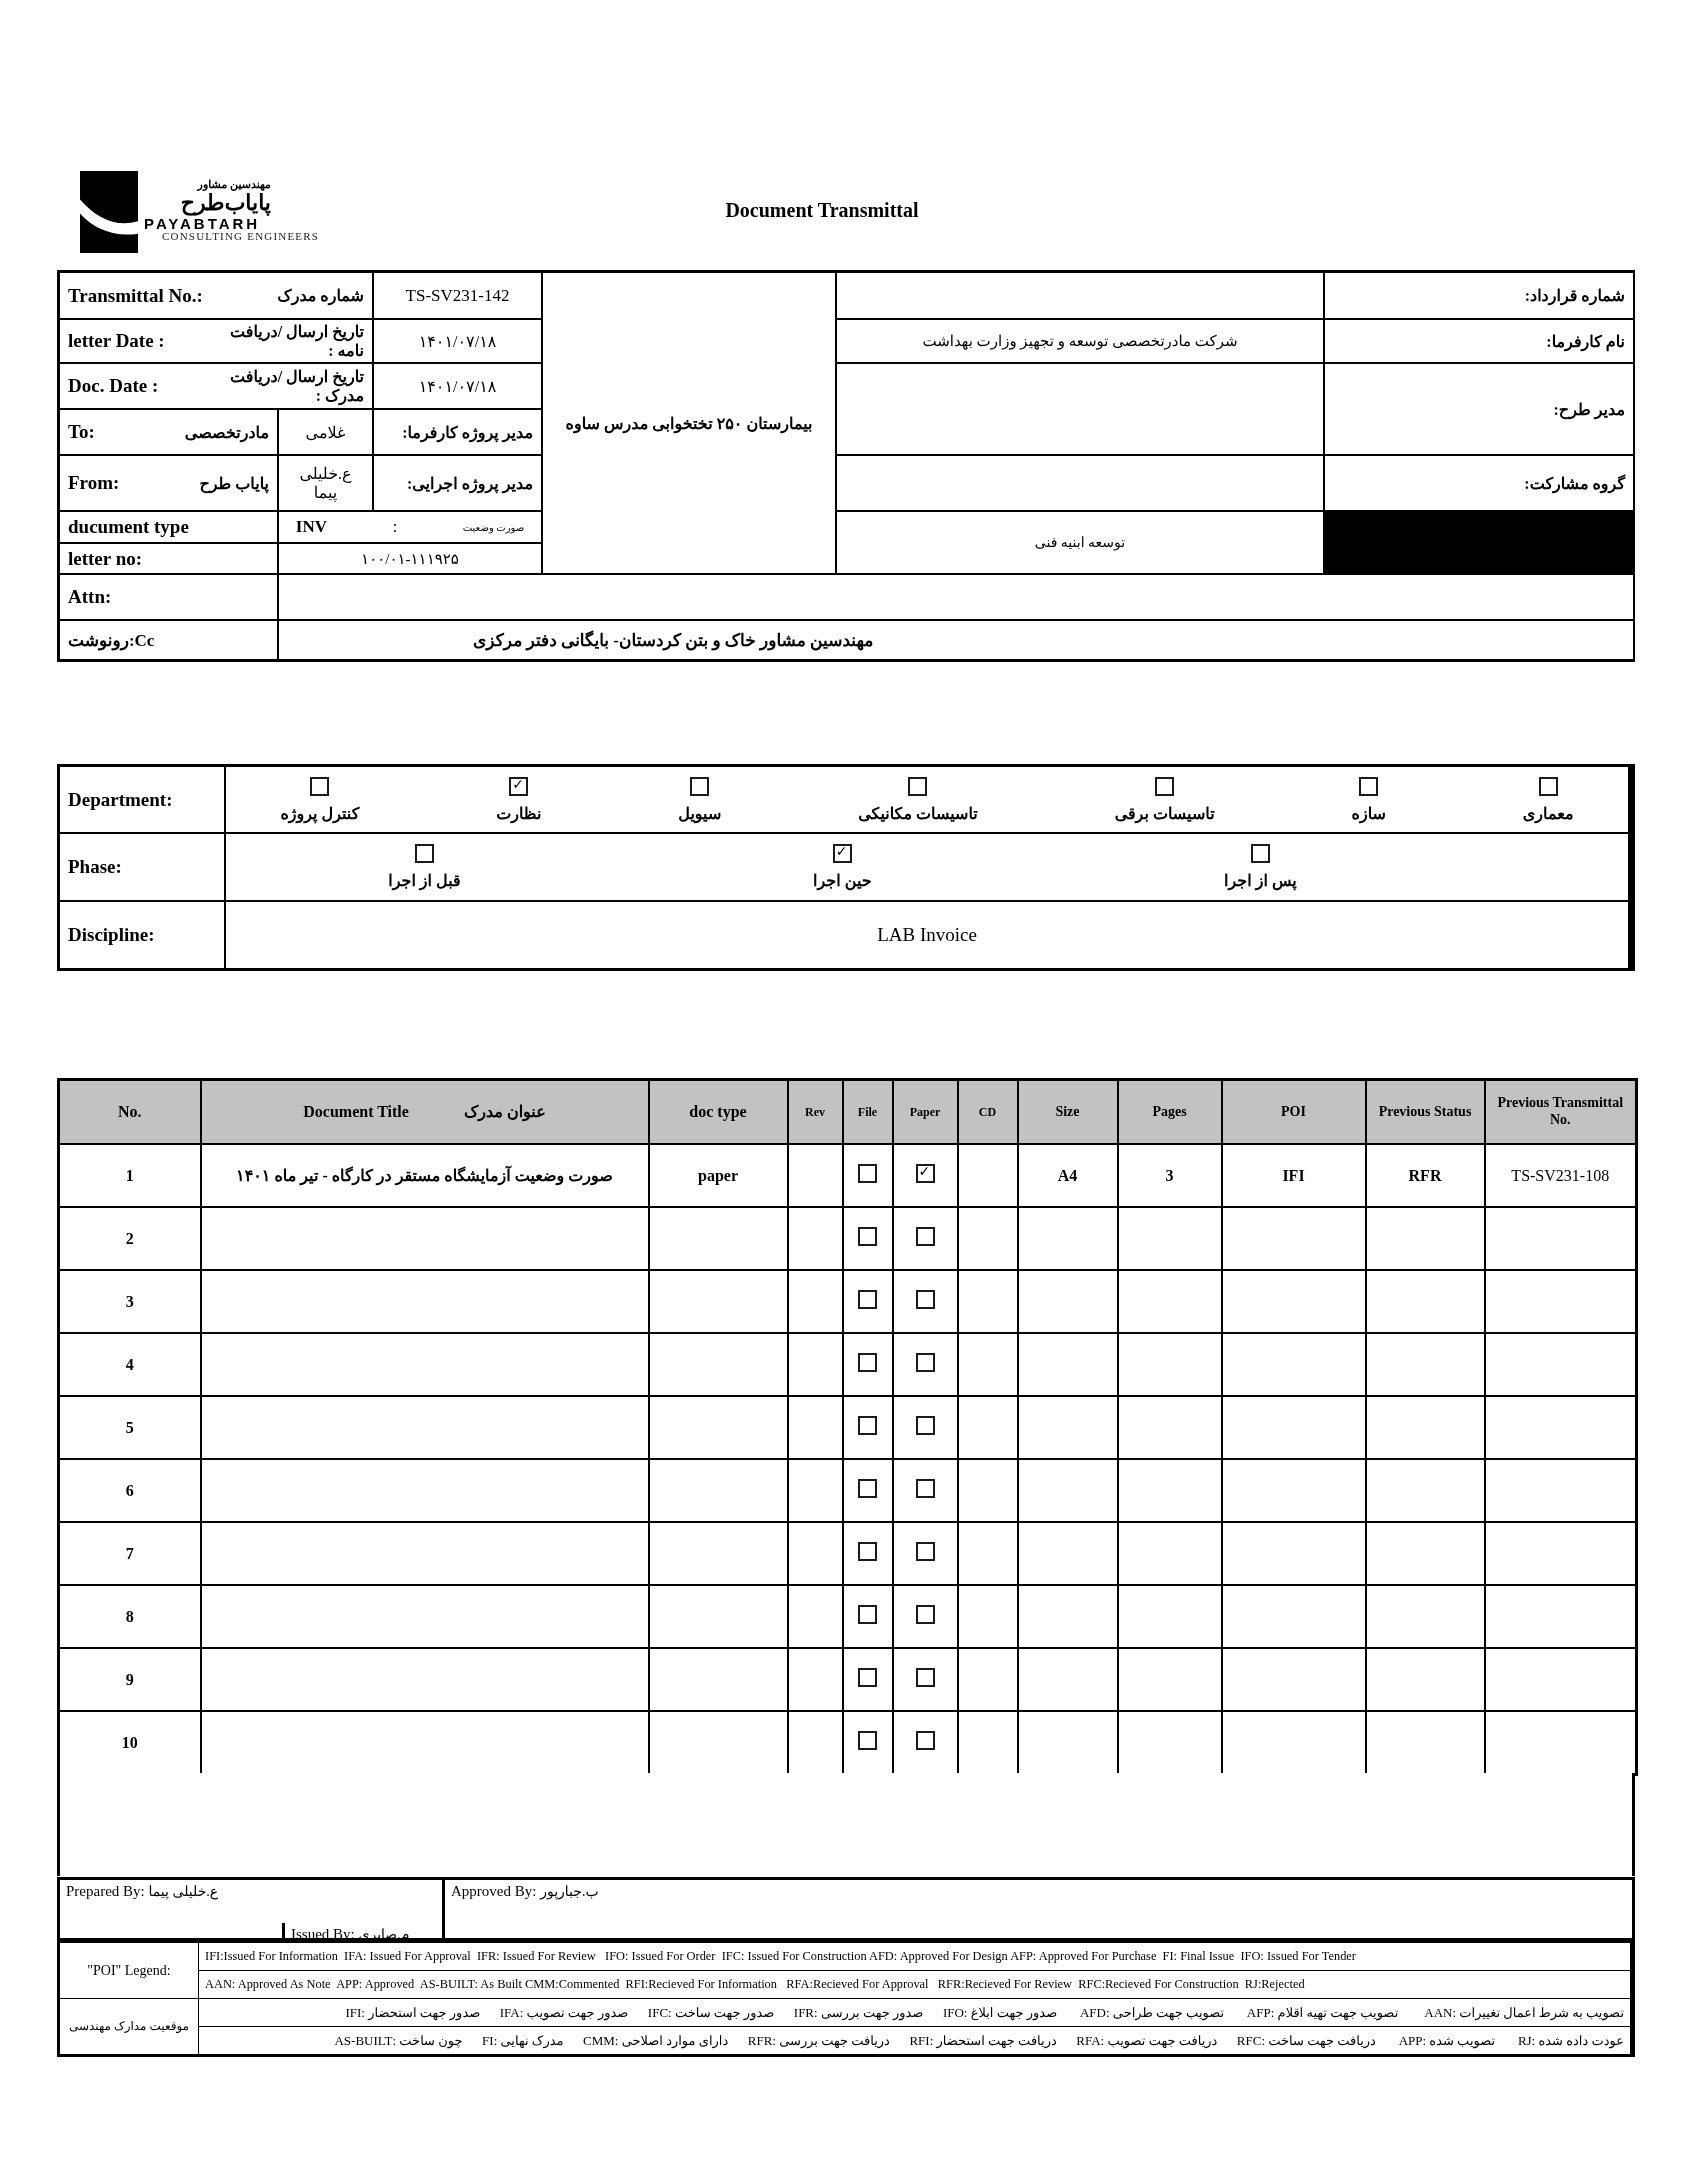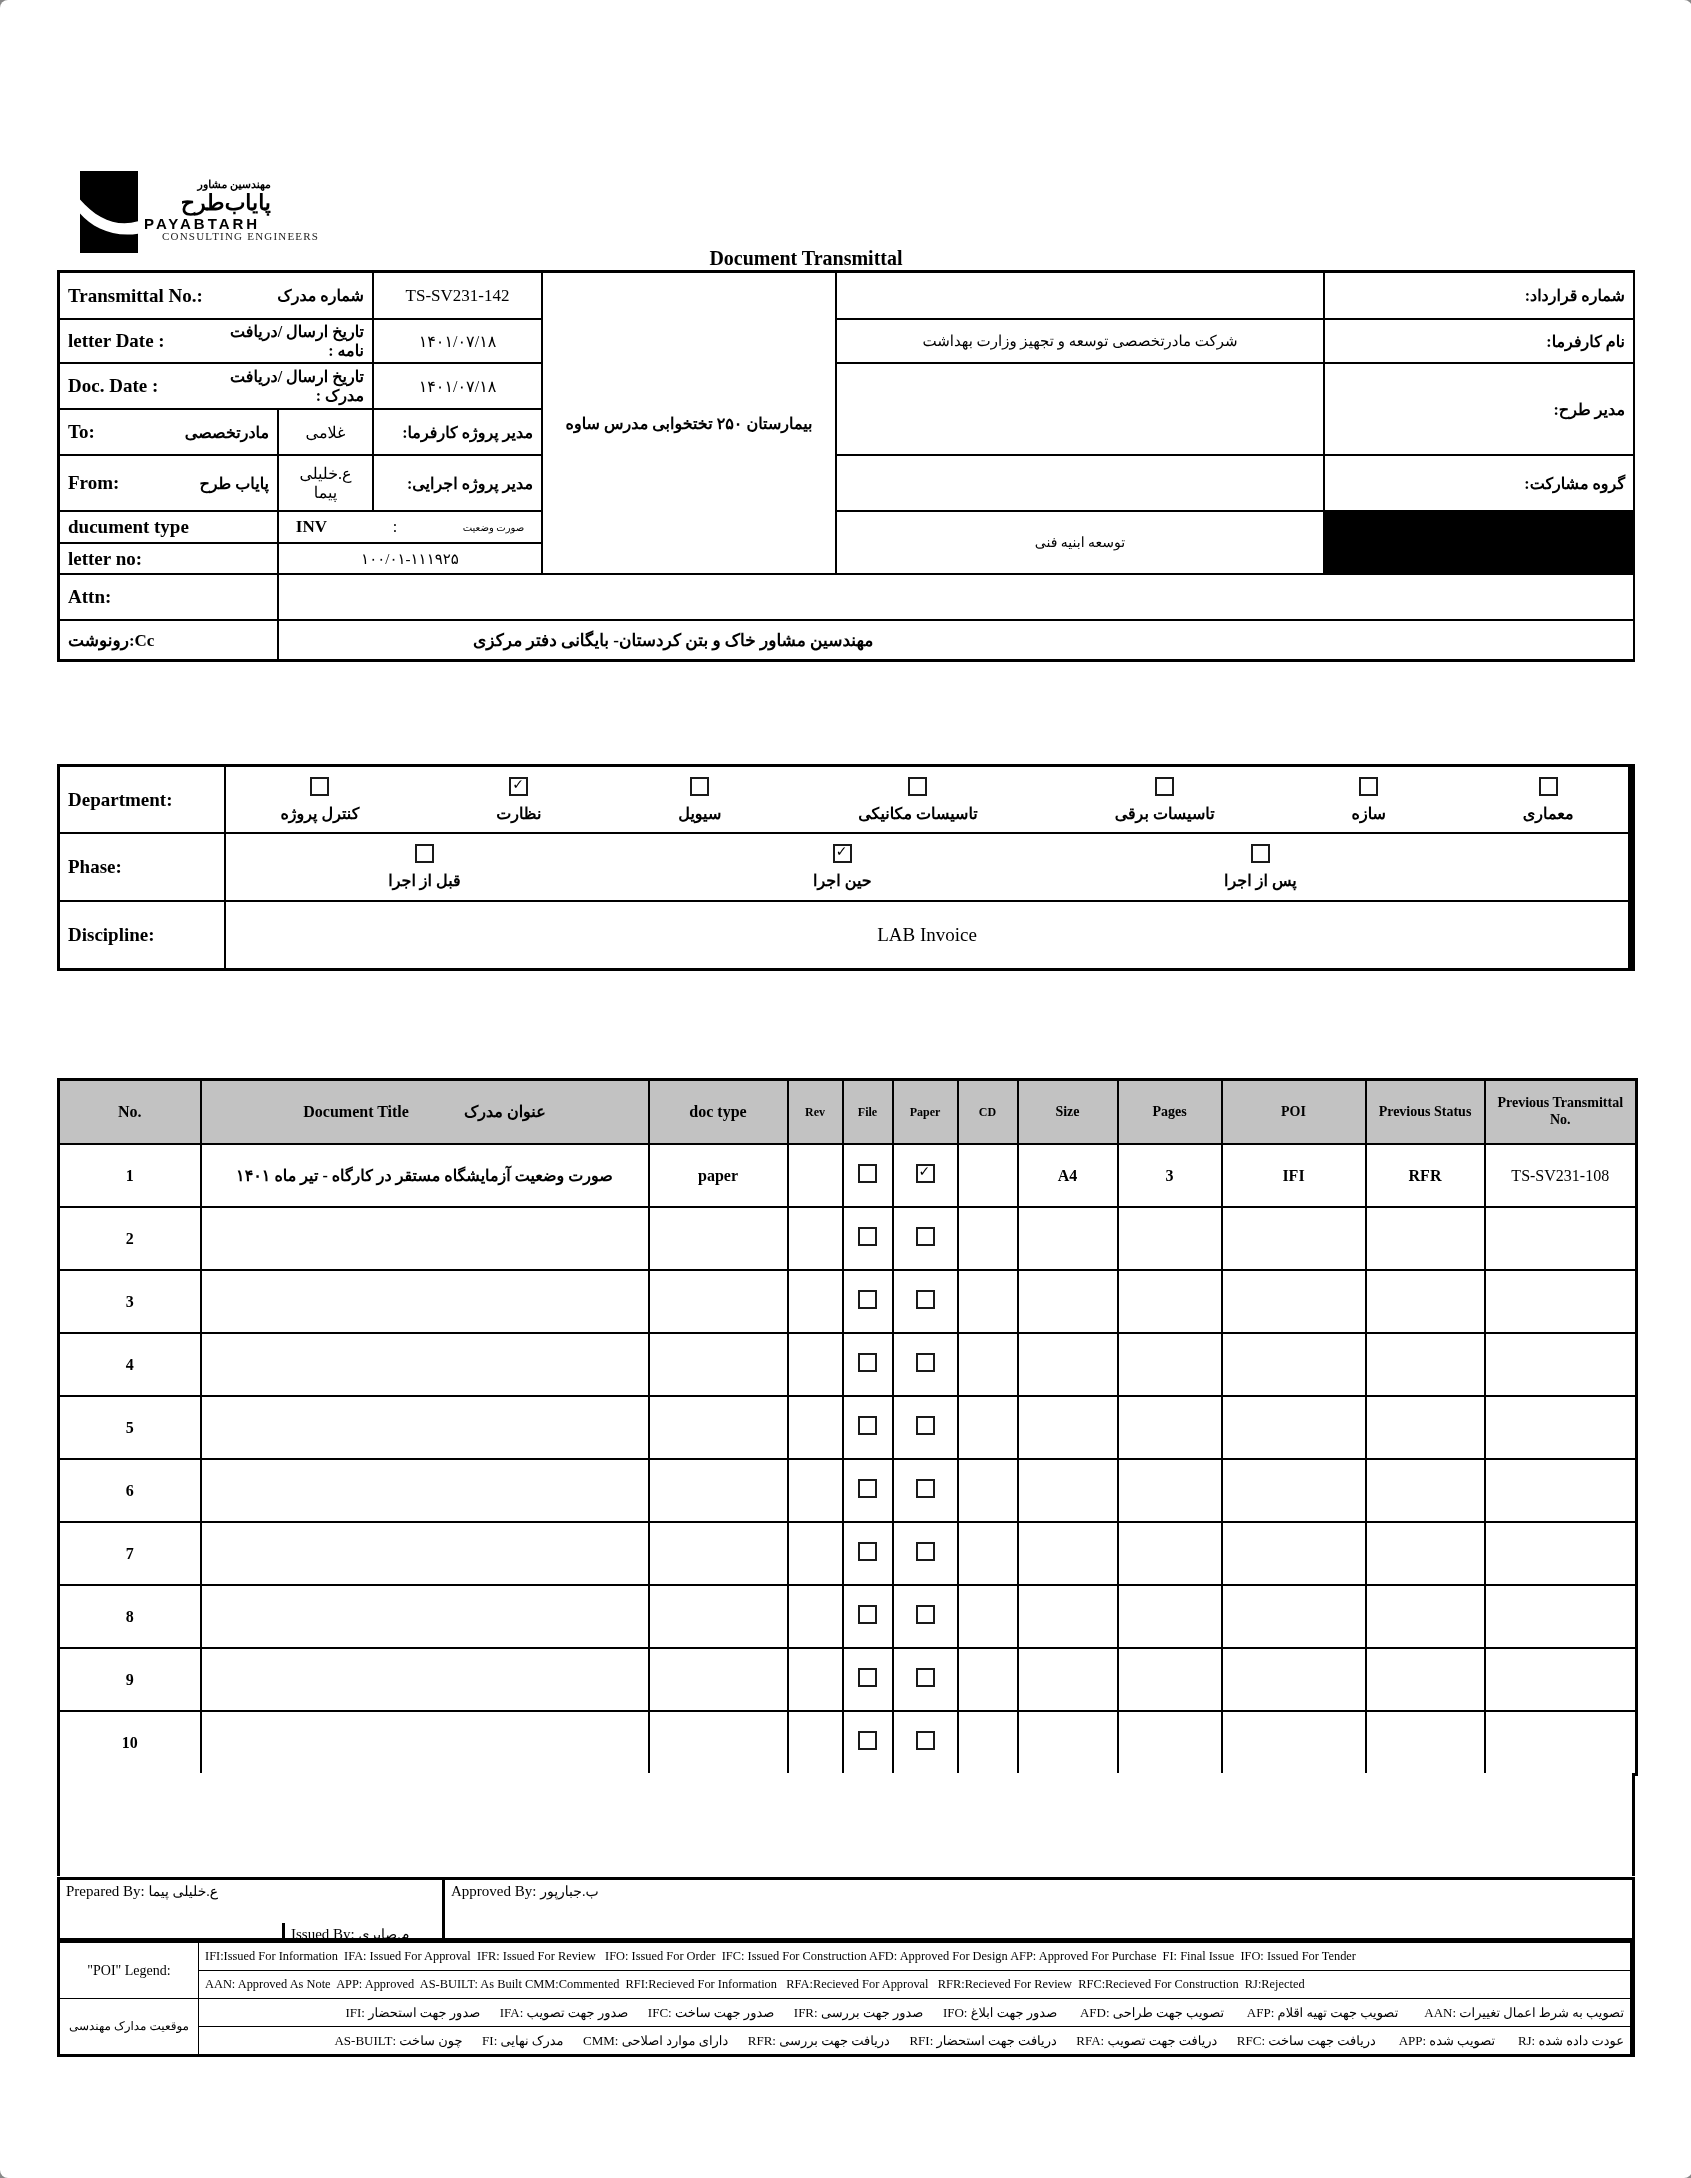--- a/index.html
+++ b/index.html
@@ -1,29 +1,29 @@
 <!DOCTYPE html>
 <html><head>
 <meta charset="utf-8">
 <style>
   html,body{margin:0;padding:0;background:#888;}
   .page{position:relative;width:1692px;height:2178px;background:#fff;margin:0 auto;
-        font-family:"Liberation Serif","DejaVu Serif",serif;color:#000;overflow:hidden;border-radius:8px;}
+        font-family:"Liberation Serif","DejaVu Serif",serif;color:#000;overflow:hidden;}
   
   .brand{position:absolute;left:80px;top:171px;display:flex;gap:6px;align-items:flex-start;}
   .logo-mark{width:58px;height:82px;display:block;}
   .logo-text{display:flex;flex-direction:column;line-height:1.05;padding-top:8px;}
   .logo-fa-small{font-size:11px;font-weight:bold;text-align:right;width:127px;direction:rtl;}
   .logo-fa-name{font-size:22px;font-weight:bold;text-align:right;width:127px;direction:rtl;}
   .logo-en-name{font-family:"Liberation Sans","DejaVu Sans",sans-serif;font-weight:bold;
                 font-size:15px;letter-spacing:3px;margin-top:2px;}
   .logo-en-sub{font-family:Liberation Serif, serif;font-size:11px;
                letter-spacing:1.2px;padding-left:18px;color:#222;}
-  .doc-title{position:absolute;top:199px;left:0;width:1612px;text-align:center;
-             font-weight:bold;font-size:20px;margin-top:48px;}
+  .doc-title{position:absolute;top:199px;left:16px;width:1612px;text-align:center;
+             font-weight:bold;font-size:20px;}
   
   .gtable{position:absolute;background:#000;display:grid;gap:2px;border:3px solid #000;}
   .gtable > div{background:#fff;overflow:hidden;gap:48px;}
   
   .hdr{top:270px;left:57px;width:1572px;
        grid-template-columns:217px 93px 167px 292px 486px 308px;
        grid-template-rows:45px 42px 44px 44px 54px 30px 29px 44px 38px;}
   .cell{display:flex;align-items:center;padding:0 8px;}
   .en-label{font-weight:bold;font-size:19px;white-space:nowrap;}
   .fa{direction:rtl;font-size:16px;}

